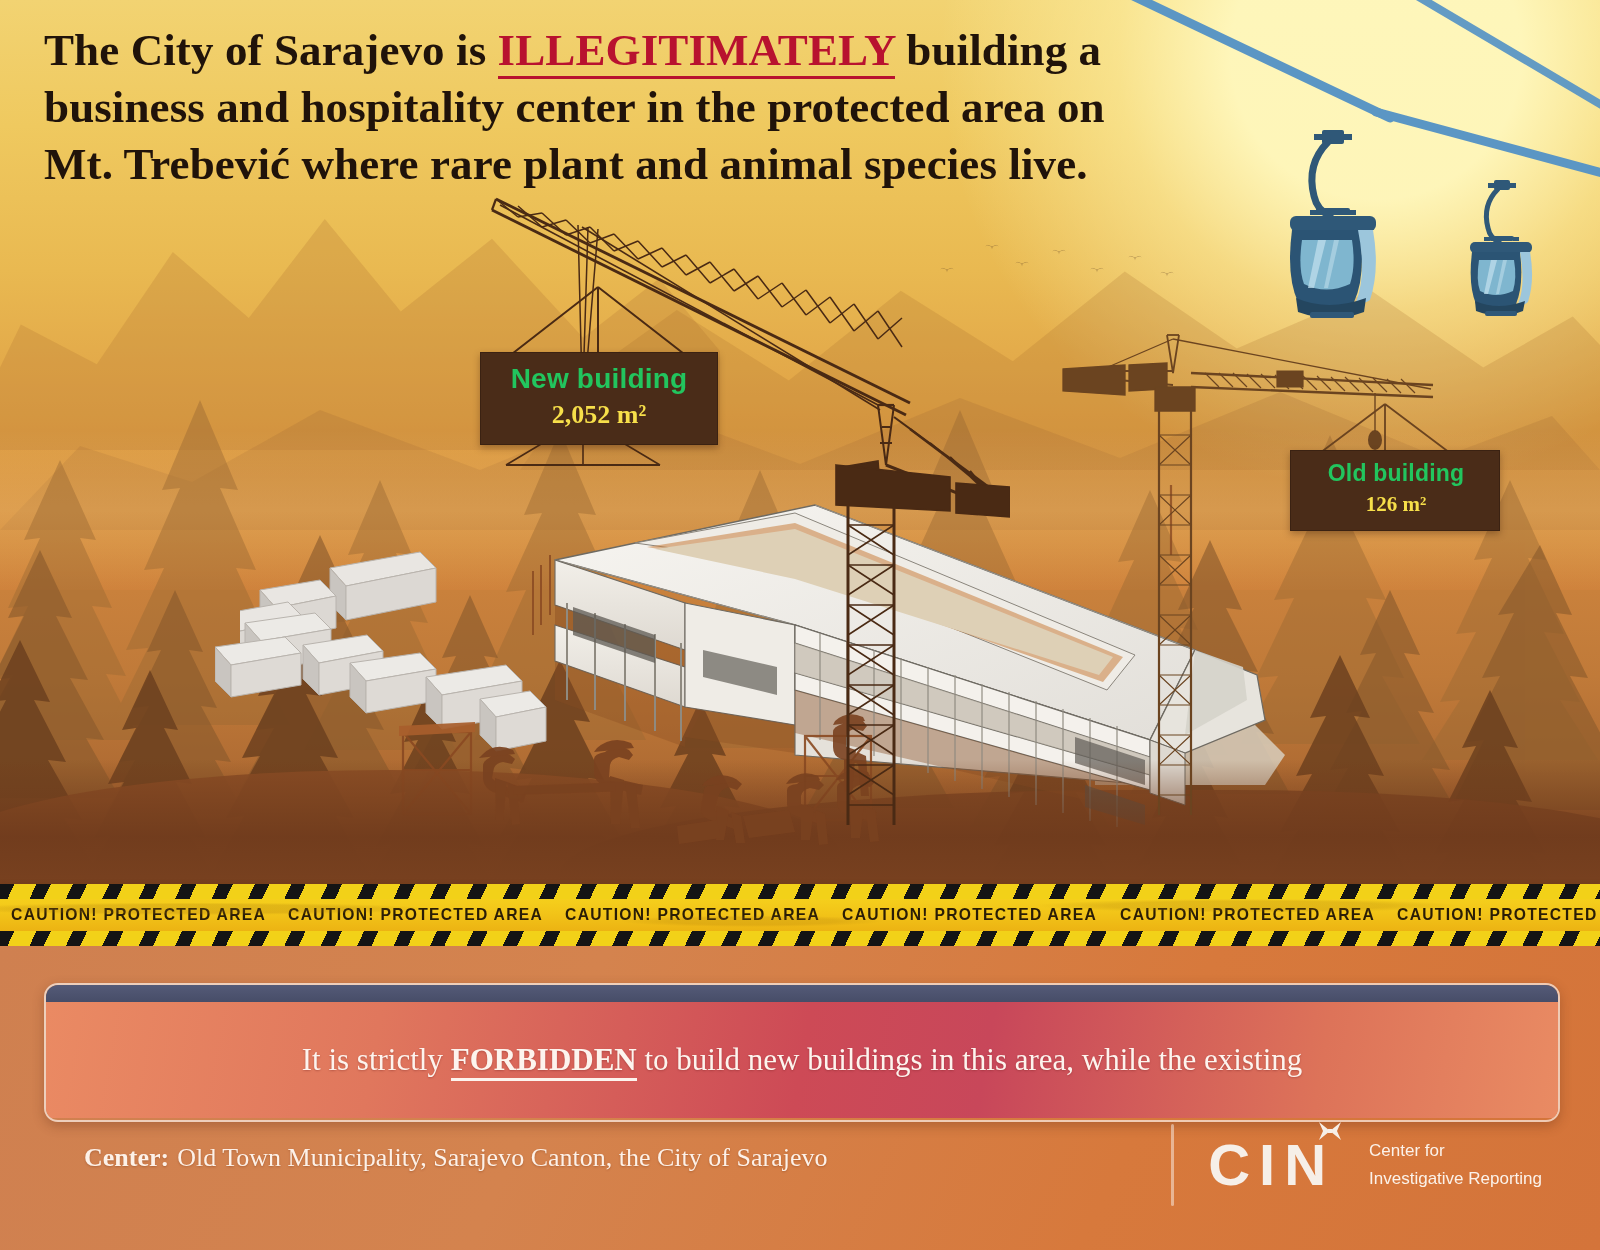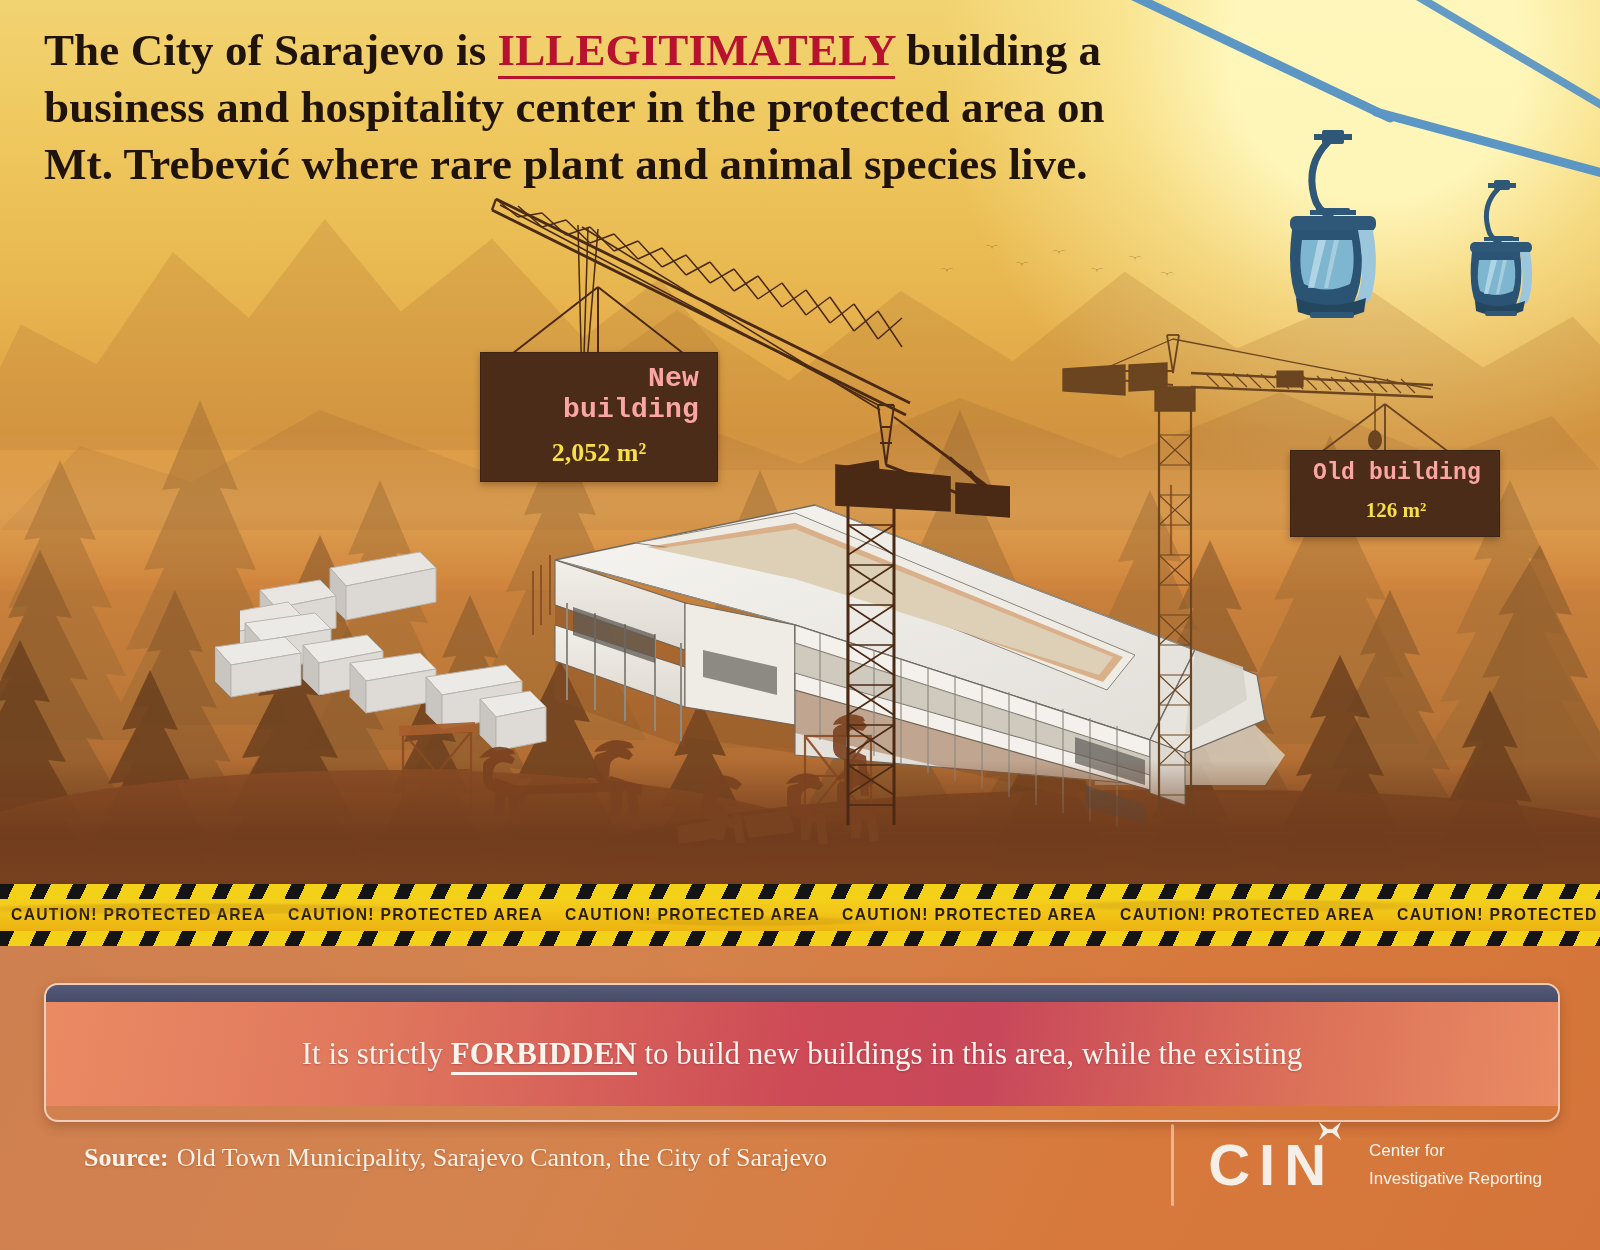--- a/index.html
+++ b/index.html
@@ -71,23 +71,23 @@
     border-bottom:3px solid #b8122f;padding-bottom:1px;
   }
 
   
   .plaque{
     position:absolute;background:#4a2c18;
     box-shadow:0 3px 7px rgba(60,30,10,.35);
     text-align:center;padding:10px 18px 13px 18px;
     border:1px solid #3b2212;
   }
-  .plaque .t1{color:#fca5a5;font-weight:700;font-size:28px;line-height:1.12;
-    font-family:Liberation Mono, monospace;letter-spacing:.2px;text-align:right;}
-  .plaque .t2{color:#f7df4a;font-weight:700;font-size:26px;line-height:1.2;margin-top:11px;
+  .plaque .t1{color:#22c55e;font-weight:700;font-size:28px;line-height:1.12;
+    font-family:Liberation Sans, sans-serif;letter-spacing:.2px;}
+  .plaque .t2{color:#f7df4a;font-weight:700;font-size:26px;line-height:1.2;margin-top:5px;
     font-family:"Liberation Serif", serif;}
   .plaque.small .t1{font-size:23px;}
   .plaque.small .t2{font-size:21px;}
 
   
   .tape{position:absolute;left:0;top:884px;width:1600px;height:62px;overflow:hidden;
     box-shadow:0 2px 6px rgba(80,40,10,.35);}
   .tape .band{position:absolute;left:0;width:1600px;}
   .tape .stripes-top{top:0;height:15px;
     background:
@@ -118,21 +118,21 @@
 
   .callout{
     position:absolute;left:44px;top:983px;width:1512px;height:135px;
     border-radius:14px;overflow:hidden;
     border:2px solid rgba(255,255,255,.62);
     box-shadow:0 4px 12px rgba(90,40,20,.3);
   }
   .callout .topbar{height:17px;width:100%;
     background:linear-gradient(180deg,#545a77 0%,#474d68 100%);}
   .callout .body{
-    height:104px;
+    height:116px;
     background:linear-gradient(100deg,#ea8a63 0%,#e0775d 22%,#cd4a56 50%, #c8475a 62%, #dd7359 84%, #e98b63 100%);
     display:flex;flex-direction:column;align-items:center;justify-content:center;
     padding:0 14px;box-sizing:border-box;
   }
   .callout .line{
     color:#fdf4ee;font-size:31px;line-height:1.28;font-weight:400;
     font-family:"Liberation Serif", serif;text-align:center;white-space:nowrap;
     text-shadow:0 1px 2px rgba(110,30,30,.35);
   }
   .callout .fb{font-weight:700;border-bottom:3px solid #fdf4ee;padding-bottom:1px;}
@@ -586,21 +586,21 @@
   <div class="callout">
     <div class="topbar"></div>
     <div class="body">
       <div class="line">
         <span>It is strictly </span><span class="fb">FORBIDDEN</span><span> to build new buildings in this area, while the existing</span>
       </div>
     </div>
   </div>
 
   <div class="source">
-    <b>Source:</b><span>Old Town Municipality, Sarajevo Canton, the City of Sarajevo</span>
+    <b>Center:</b><span>Old Town Municipality, Sarajevo Canton, the City of Sarajevo</span>
   </div>
 
   <div class="logo">
     <div class="divider"></div>
     <div class="cin">
       <span>CIN</span>
       <svg class="bowtie" viewBox="0 0 26 22">
         <path d="M2 2 L13 11 L2 20 L6 11 Z" fill="#f6efe8"></path>
         <path d="M24 2 L13 11 L24 20 L20 11 Z" fill="#f6efe8"></path>
         <rect x="11" y="9" width="4" height="4" fill="#f6efe8"></rect>

